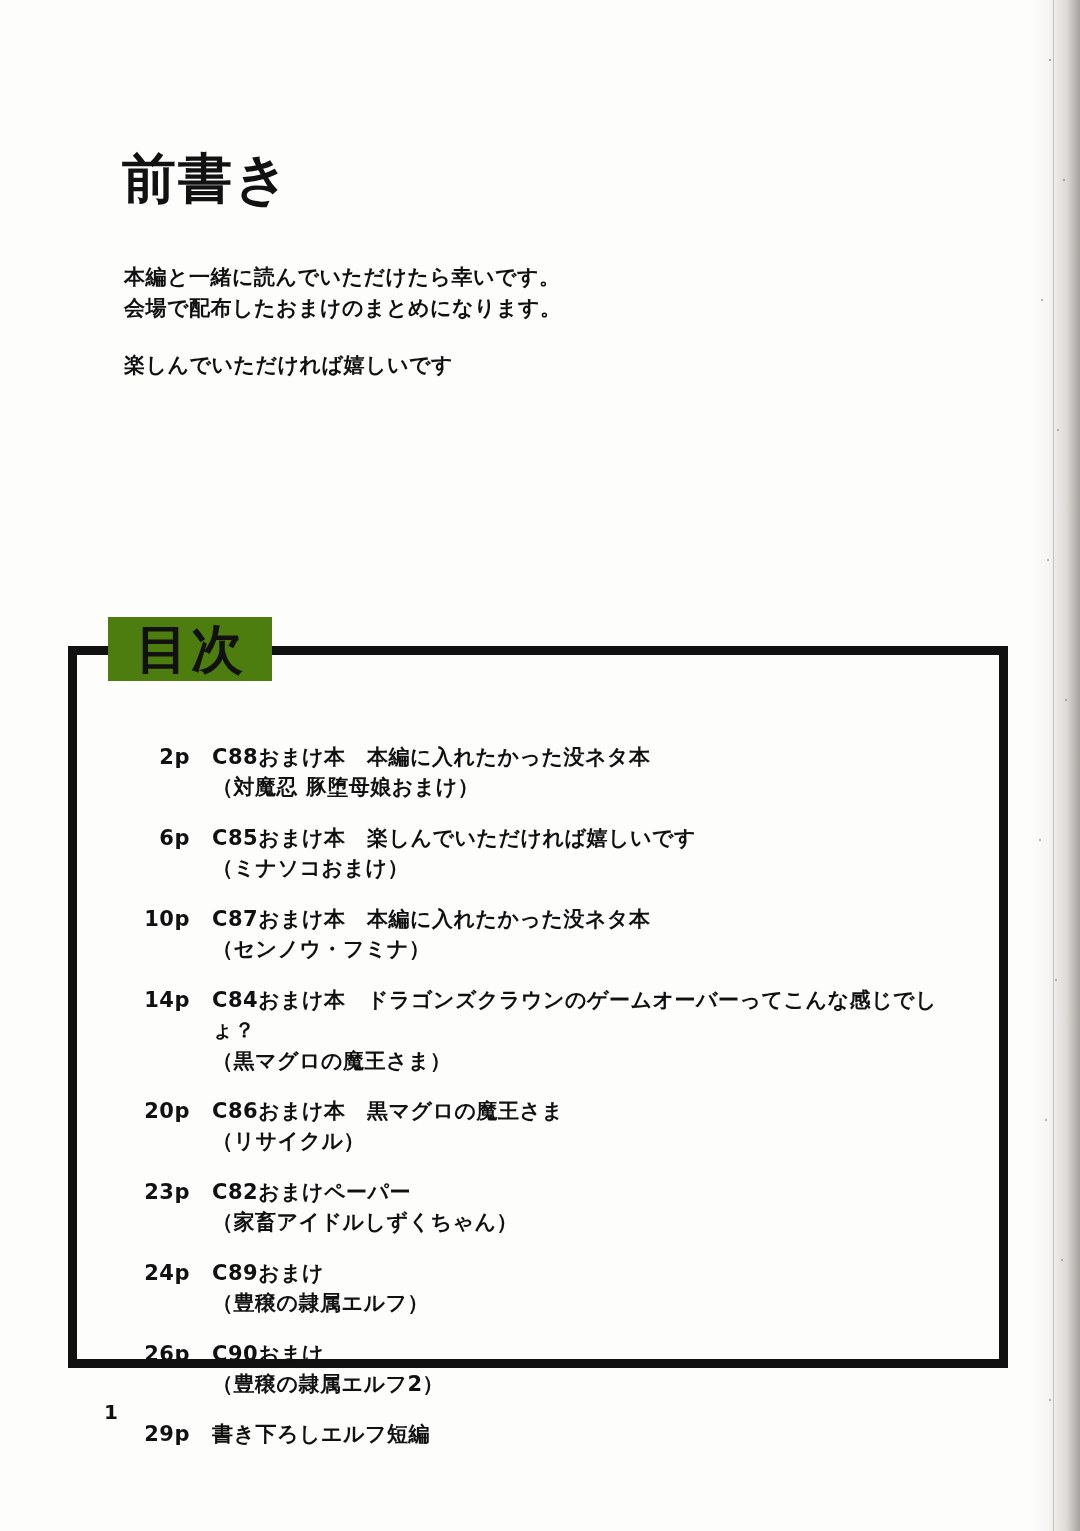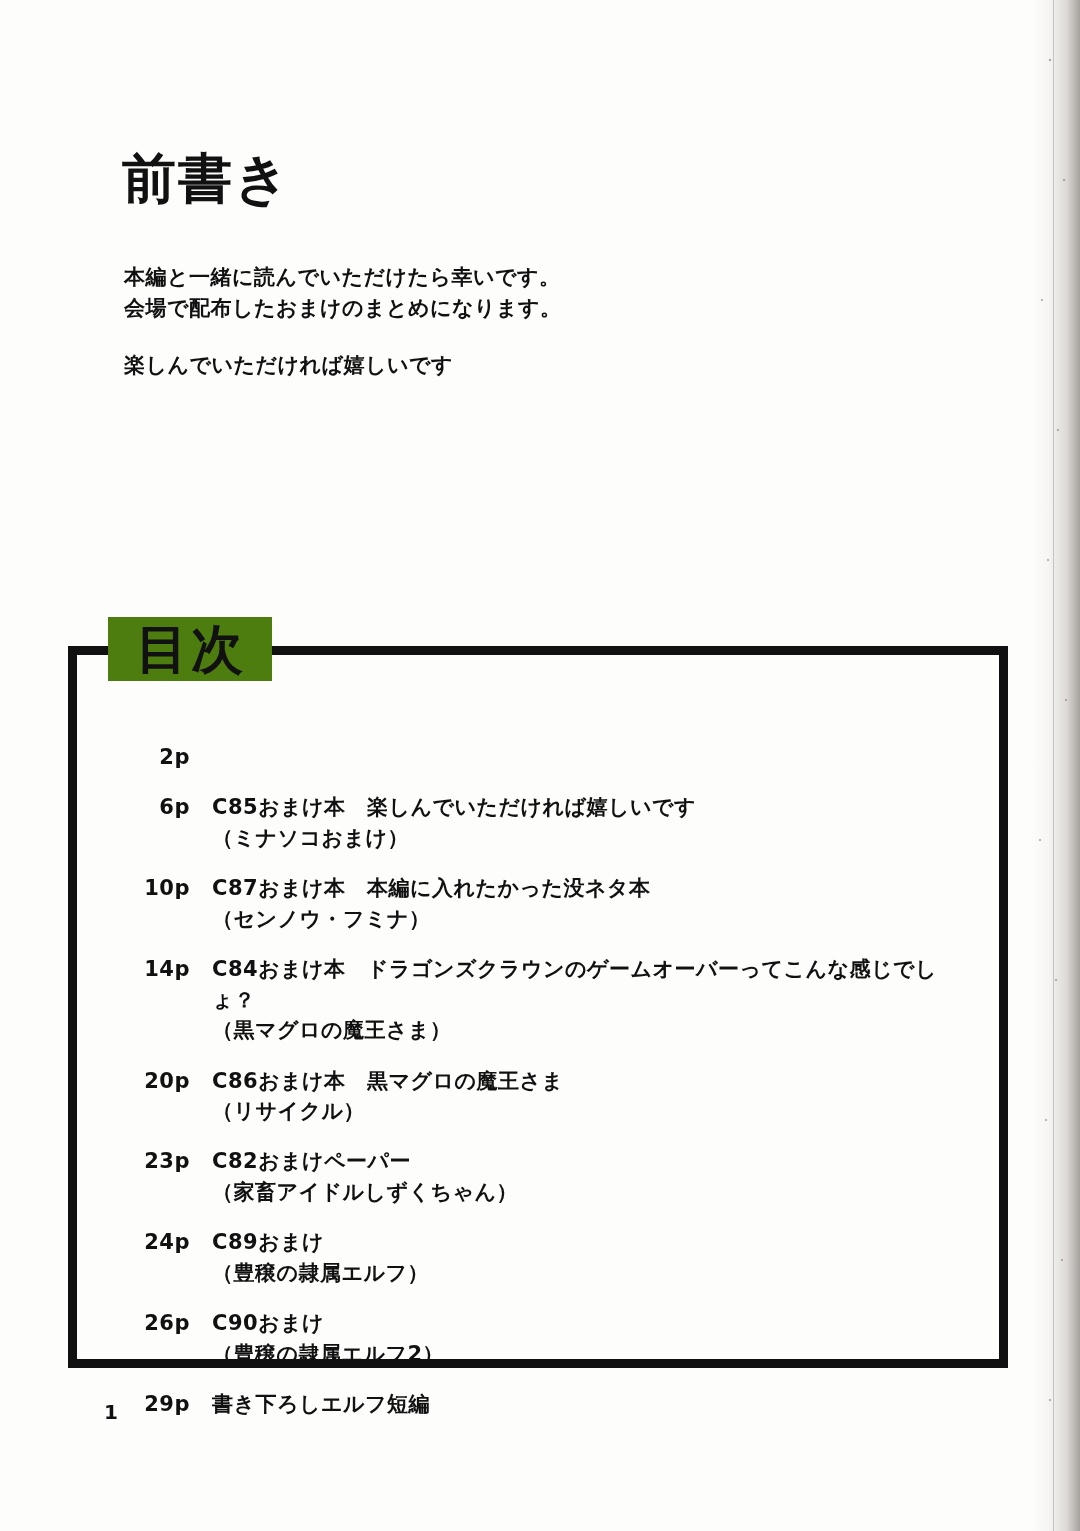--- a/index.html
+++ b/index.html
@@ -170,20 +170,24 @@
   </div>
 
   <div class="toc-box"></div>
 
   <div class="toc-title">目次</div>
 
   <div class="toc-list">
 
     <div class="toc-entry">
       <div class="toc-page">2p</div>
+      <div class="toc-text">
+        <span>C88おまけ本　本編に入れたかった没ネタ本</span>
+        <span class="sub">（対魔忍 豚堕母娘おまけ）</span>
+      </div>
     </div>
 
     <div class="toc-entry">
       <div class="toc-page">6p</div>
       <div class="toc-text">
         <span>C85おまけ本　楽しんでいただければ嬉しいです</span>
         <span class="sub">（ミナソコおまけ）</span>
       </div>
     </div>
 

